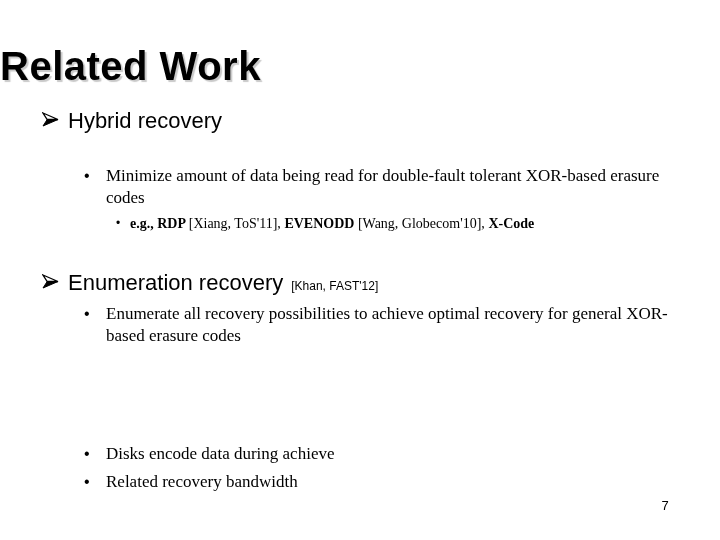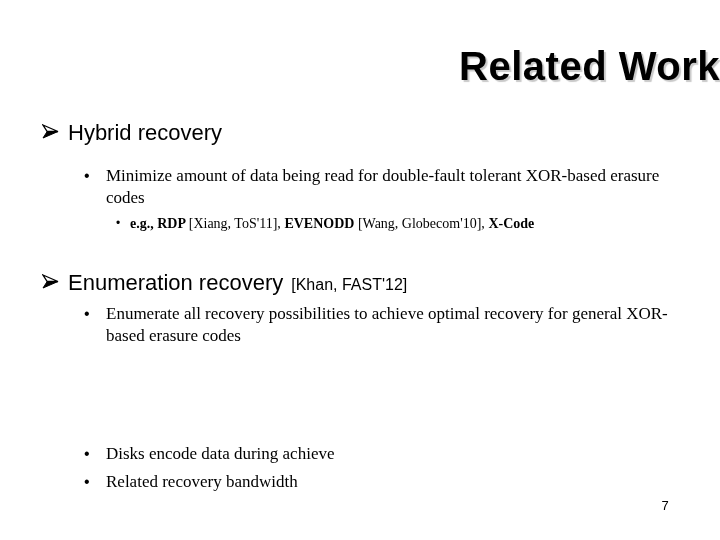--- a/index.html
+++ b/index.html
@@ -10,42 +10,42 @@
     background: #ffffff;
     overflow: hidden;
     font-family: "Liberation Sans", sans-serif;
     color: #000000;
   }
   .title {
     position: absolute;
     top: 42px;
     left: 0;
     width: 720px;
-    text-align: right;
+    text-align: left;
     font-size: 40px;
     line-height: 48px;
     font-weight: bold;
     letter-spacing: 0.5px;
     text-shadow: 2px 2px 1px #c9c9c9;
     margin: 0;
   }
   .l1-row {
     position: absolute;
     left: 42px;
     white-space: nowrap;
     font-size: 22px;
     line-height: 28px;
   }
   .arrow-icon {
     display: inline-block;
     margin-right: 9px;
   }
   .arrow-icon svg { vertical-align: 1px; }
   .l1-label { font-size: 22px; }
-  .l1-cite  { font-size: 16px; margin-left: 8px; }
+  .l1-cite  { font-size: 12px; margin-left: 8px; }
   .l2-row {
     position: absolute;
     left: 84px;
     display: flex;
   }
   .l2-dot {
     width: 8px;
     flex: 0 0 8px;
     font-size: 16px;
     line-height: 22px;
@@ -86,21 +86,21 @@
     line-height: 16px;
   }
 </style>
 </head>
 <body>
 
 <div class="slide">
 
   <h1 class="title">Related Work</h1>
 
-  <div class="l1-row" style="top:119px">
+  <div class="l1-row" style="top:107px">
     <span class="arrow-icon"><svg width="17" height="15" viewBox="0 0 17 15">
           <path d="M1 1 L16 7.5 L5.2 7.5 Z" fill="#ffffff" stroke="#000000" stroke-width="1.3" stroke-linejoin="miter"></path>
           <path d="M16 7.5 L1 14 L5.2 7.5 Z" fill="#000000" stroke="#000000" stroke-width="1" stroke-linejoin="miter"></path>
         </svg></span><span class="l1-label">Hybrid recovery</span><span class="l1-cite"></span>
   </div>
 
   <div class="l2-row" style="top:165px">
     <span class="l2-dot">•</span>
     <div class="l2-text">Minimize amount of data being read for double-fault tolerant XOR-based erasure codes</div>
   </div>

